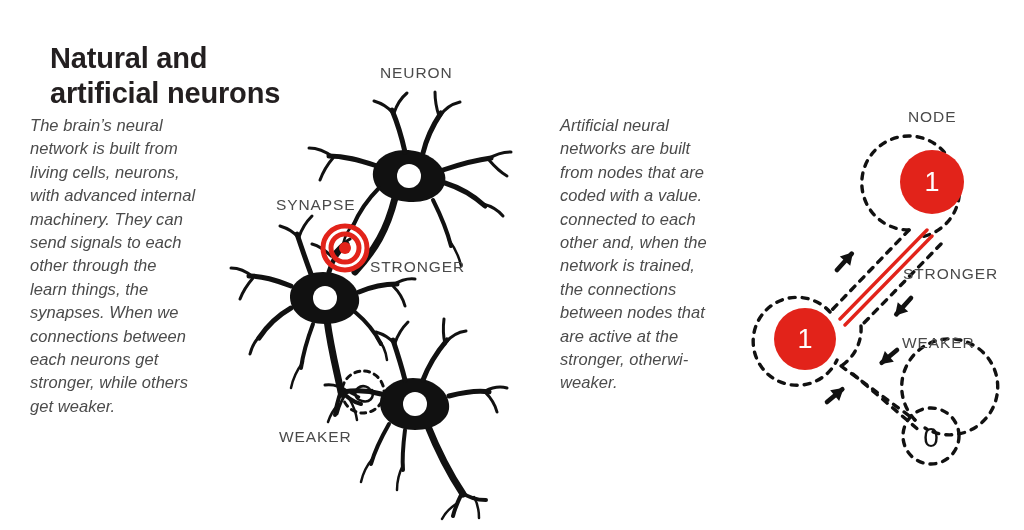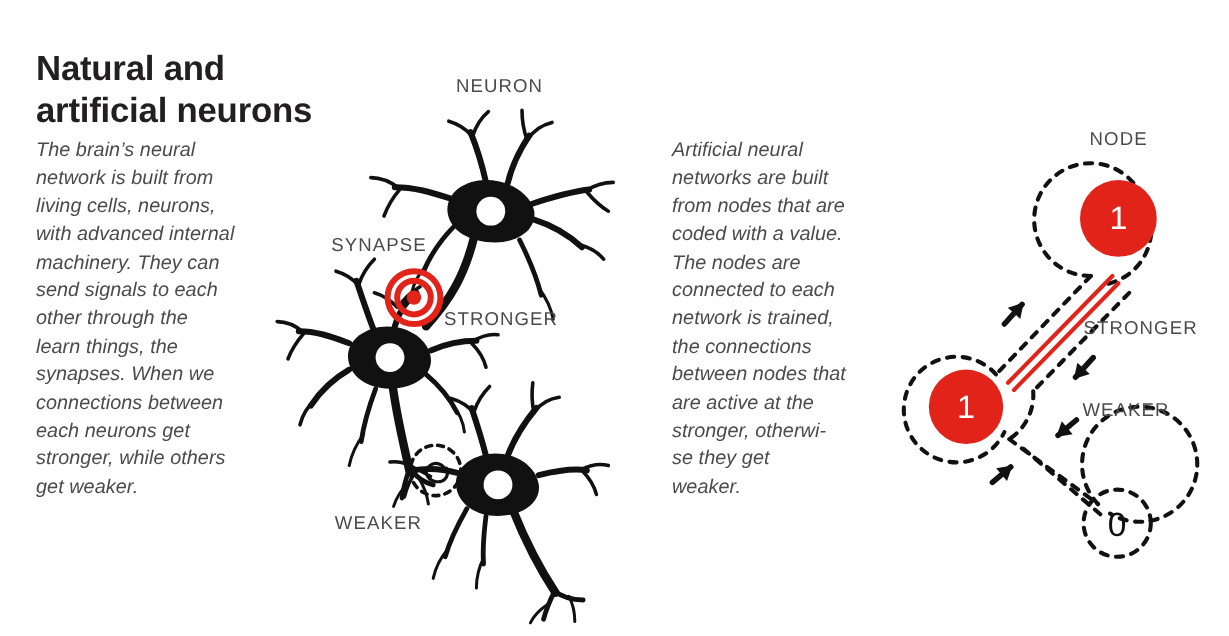--- a/index.html
+++ b/index.html
@@ -10,21 +10,21 @@
     -webkit-font-smoothing:antialiased;
   }
   .canvas{position:absolute;inset:0;width:1024px;height:530px;}
 
   
   #title{
     position:absolute;left:30px;top:22px;width:300px;
     font-size:29px;line-height:35px;font-weight:bold;
     color:#231f20;letter-spacing:-0.2px;
   }
-  #title .l{display:block;}
+  #title .l{display:block;margin-left:20px;}
 
   
   .bodytext{
     position:absolute;
     font-size:16.5px;line-height:23.4px;color:#4b4b4b;
     font-weight:400;letter-spacing:0.05px;font-style:italic;
   }
   #left-body{left:30px;top:114px;width:213px;}
   #mid-body{left:560px;top:114px;width:185px;}
   .bodytext .l{display:block;white-space:pre;}
@@ -70,28 +70,27 @@
     <span class="l">each neurons get</span>
     <span class="l">stronger, while others</span>
     <span class="l">get weaker.</span>
   </div>
 
   <div class="bodytext" id="mid-body">
     <span class="l">Artificial neural</span>
     <span class="l">networks are built</span>
     <span class="l">from nodes that are</span>
     <span class="l">coded with a value.</span>
-    <span class="l">The nodes are</span>
     <span class="l">connected to each</span>
+    <span class="l">other and, when the</span>
     <span class="l">network is trained,</span>
     <span class="l">the connections</span>
     <span class="l">between nodes that</span>
     <span class="l">are active at the</span>
     <span class="l">stronger, otherwi-</span>
-    <span class="l">se they get</span>
     <span class="l">weaker.</span>
   </div>
 
   <svg id="neuron-svg" width="270" height="450" viewBox="0 0 270 450">
     <defs>
       <g id="dend-set">
         
       </g>
     </defs>
 

